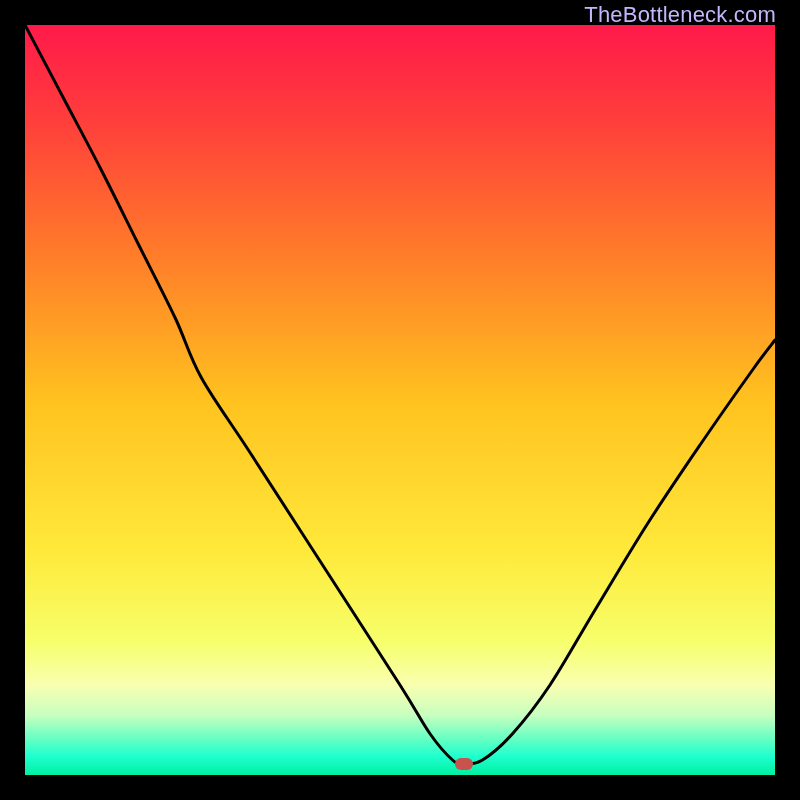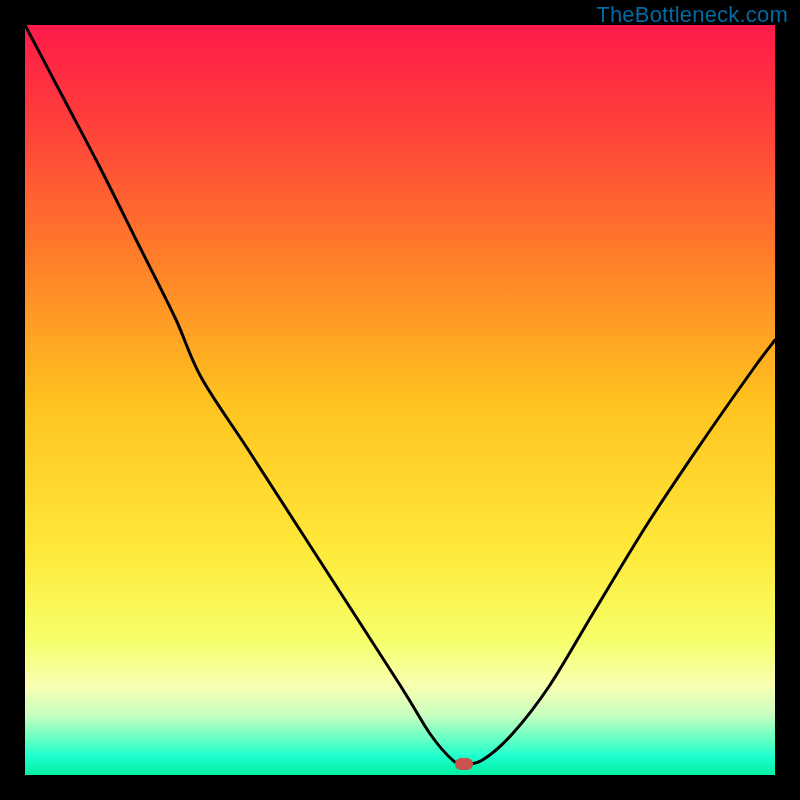--- a/index.html
+++ b/index.html
@@ -15,22 +15,22 @@
     position: absolute;
     left: 0;
     top: 0;
     width: 800px;
     height: 800px;
     background: #000;
   }
   .watermark {
     position: absolute;
     top: 2px;
-    right: 12px;
-    color: #0369a1;
+    right: 24px;
+    color: #c4b5fd;
     font-size: 22px;
     letter-spacing: 0.2px;
     font-weight: 400;
     z-index: 20;
   }
   .plot-area {
     position: absolute;
     left: 25px;
     top: 25px;
     width: 750px;

